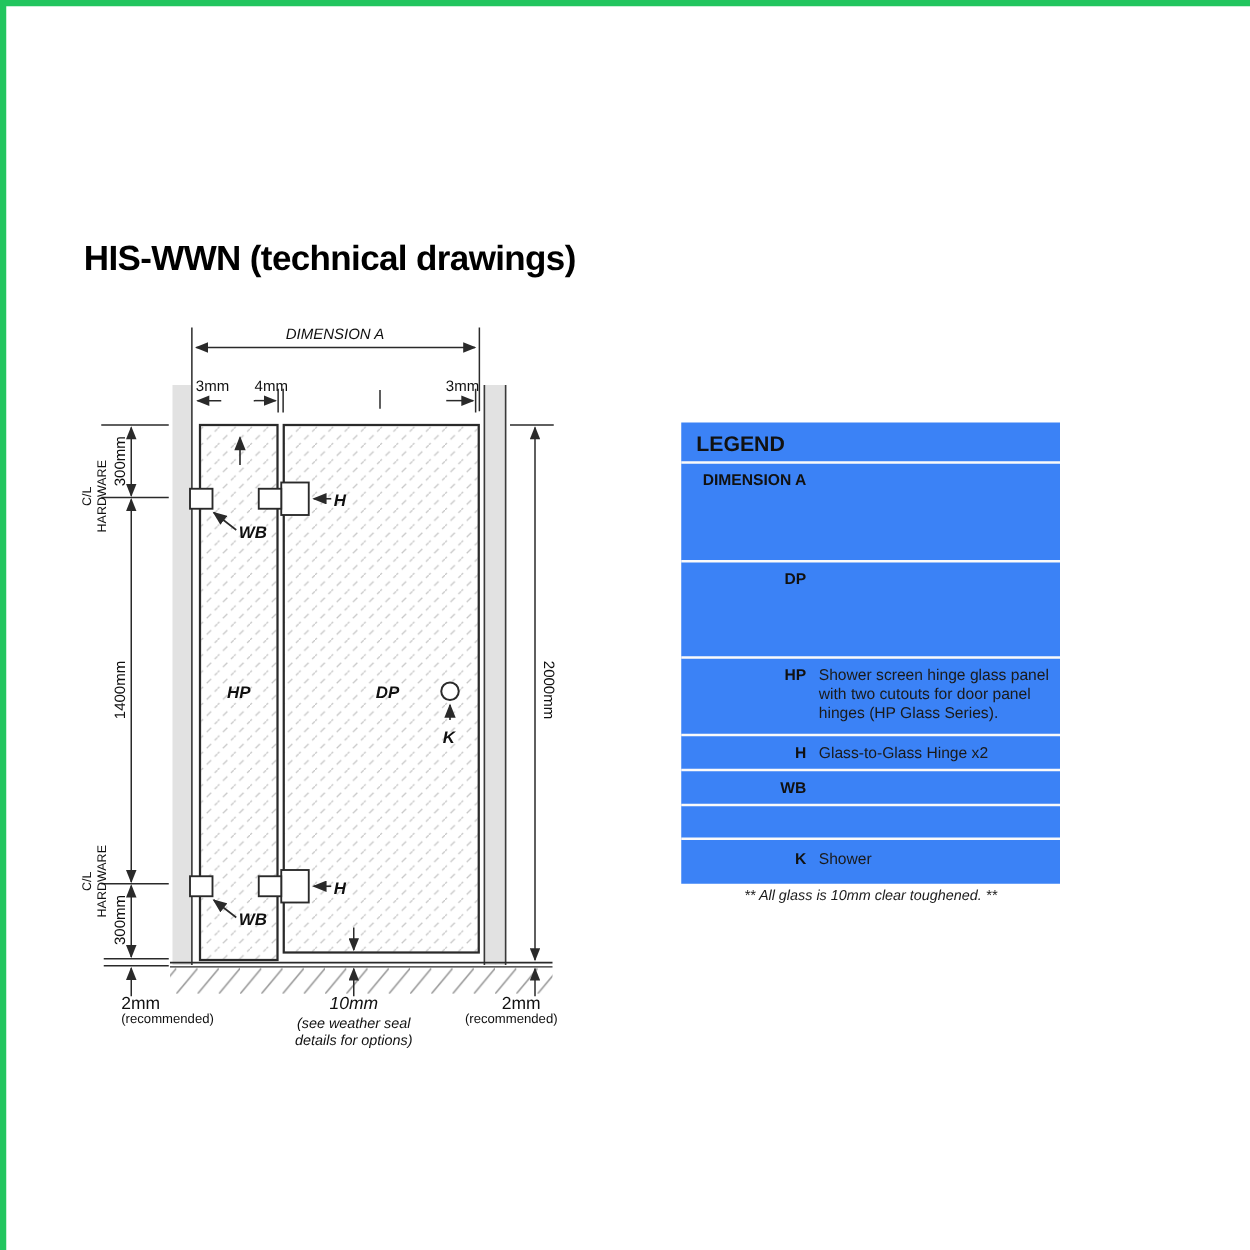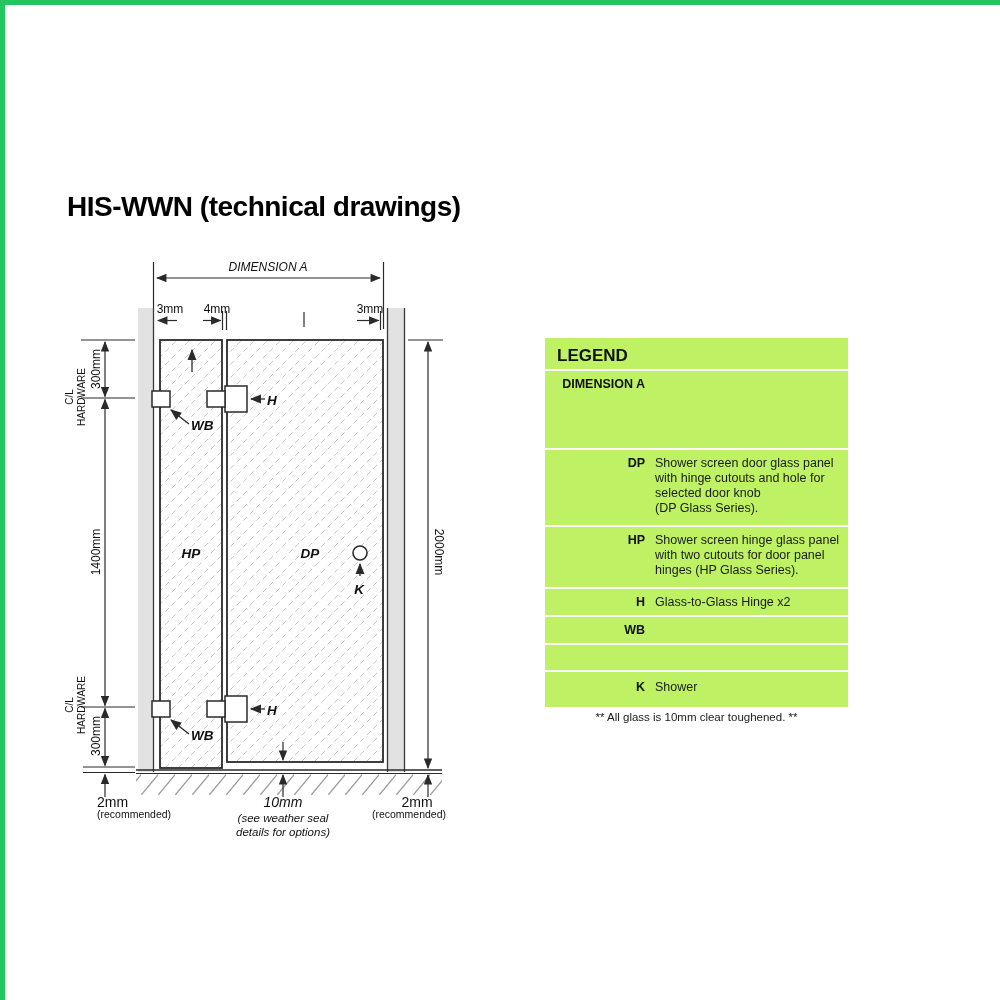--- a/index.html
+++ b/index.html
@@ -8,35 +8,35 @@
   svg{position:absolute;left:0;top:0;}
   svg text{fill:#101010;}
   .dimtxt{font-size:12px;}
   .dimtxt-sm{font-size:10px;}
   .ital{font-style:italic;}
   .lbl{font-size:13.5px;font-weight:bold;font-style:italic;}
   .mmbig{font-size:14px;}
   .note{font-size:10.5px;}
   .note-it{font-size:11.5px;font-style:italic;}
   
-  #legend{position:absolute;left:540px;top:333px;width:303px;height:369px;background:#bef264;box-sizing:border-box;}
+  #legend{position:absolute;left:540px;top:333px;width:303px;height:369px;background:#3b82f6;box-sizing:border-box;}
   #legend-heading{height:31px;box-sizing:border-box;padding:8px 0 0 12px;font-size:17px;font-weight:bold;color:#111;}
   .lrow{display:flex;box-sizing:border-box;border-top:2px solid #fafafa;padding:6px 0 0 10px;}
   .lrow:nth-child(2){height:79px;}
   .lrow:nth-child(3){height:77px;}
   .lrow:nth-child(4){height:62px;}
   .lrow:nth-child(5){height:28px;}
   .lrow:nth-child(6){height:28px;}
   .lrow:nth-child(7){height:27px;}
   .lrow:nth-child(8){height:37px;padding-top:8px;}
   .term{flex:none;width:90px;text-align:right;font-weight:bold;font-size:12.5px;color:#111;}
   .desc{margin-left:10px;font-size:12.5px;line-height:15px;color:#1a1a1a;white-space:pre-line;}
   .desc.nowrap{white-space:nowrap;}
   #legend-footnote{position:absolute;left:540px;top:706px;width:303px;text-align:center;
-    font-size:11.5px;color:#1a1a1a;}
+    font-size:11.5px;font-style:italic;color:#1a1a1a;}
 </style>
 </head>
 <body>
 
 <div id="page">
 
   <div id="title">HIS-WWN (technical drawings)</div>
 
   <svg width="998" height="998" viewBox="0 0 998 998">
     <defs>
@@ -167,24 +167,20 @@
     <text class="lbl" x="354" y="589" text-anchor="middle">K</text>
   </svg>
 
   <div id="legend">
     <div id="legend-heading">LEGEND</div>
     <div class="lrow">
       <div class="term">DIMENSION A</div>
     </div>
     <div class="lrow">
       <div class="term">DP</div>
-      <div class="desc">Shower screen door glass panel
-with hinge cutouts and hole for
-selected door knob
-(DP Glass Series).</div>
     </div>
     <div class="lrow">
       <div class="term">HP</div>
       <div class="desc">Shower screen hinge glass panel
 with two cutouts for door panel
 hinges (HP Glass Series).</div>
     </div>
     <div class="lrow">
       <div class="term">H</div>
       <div class="desc">Glass-to-Glass Hinge x2</div>

